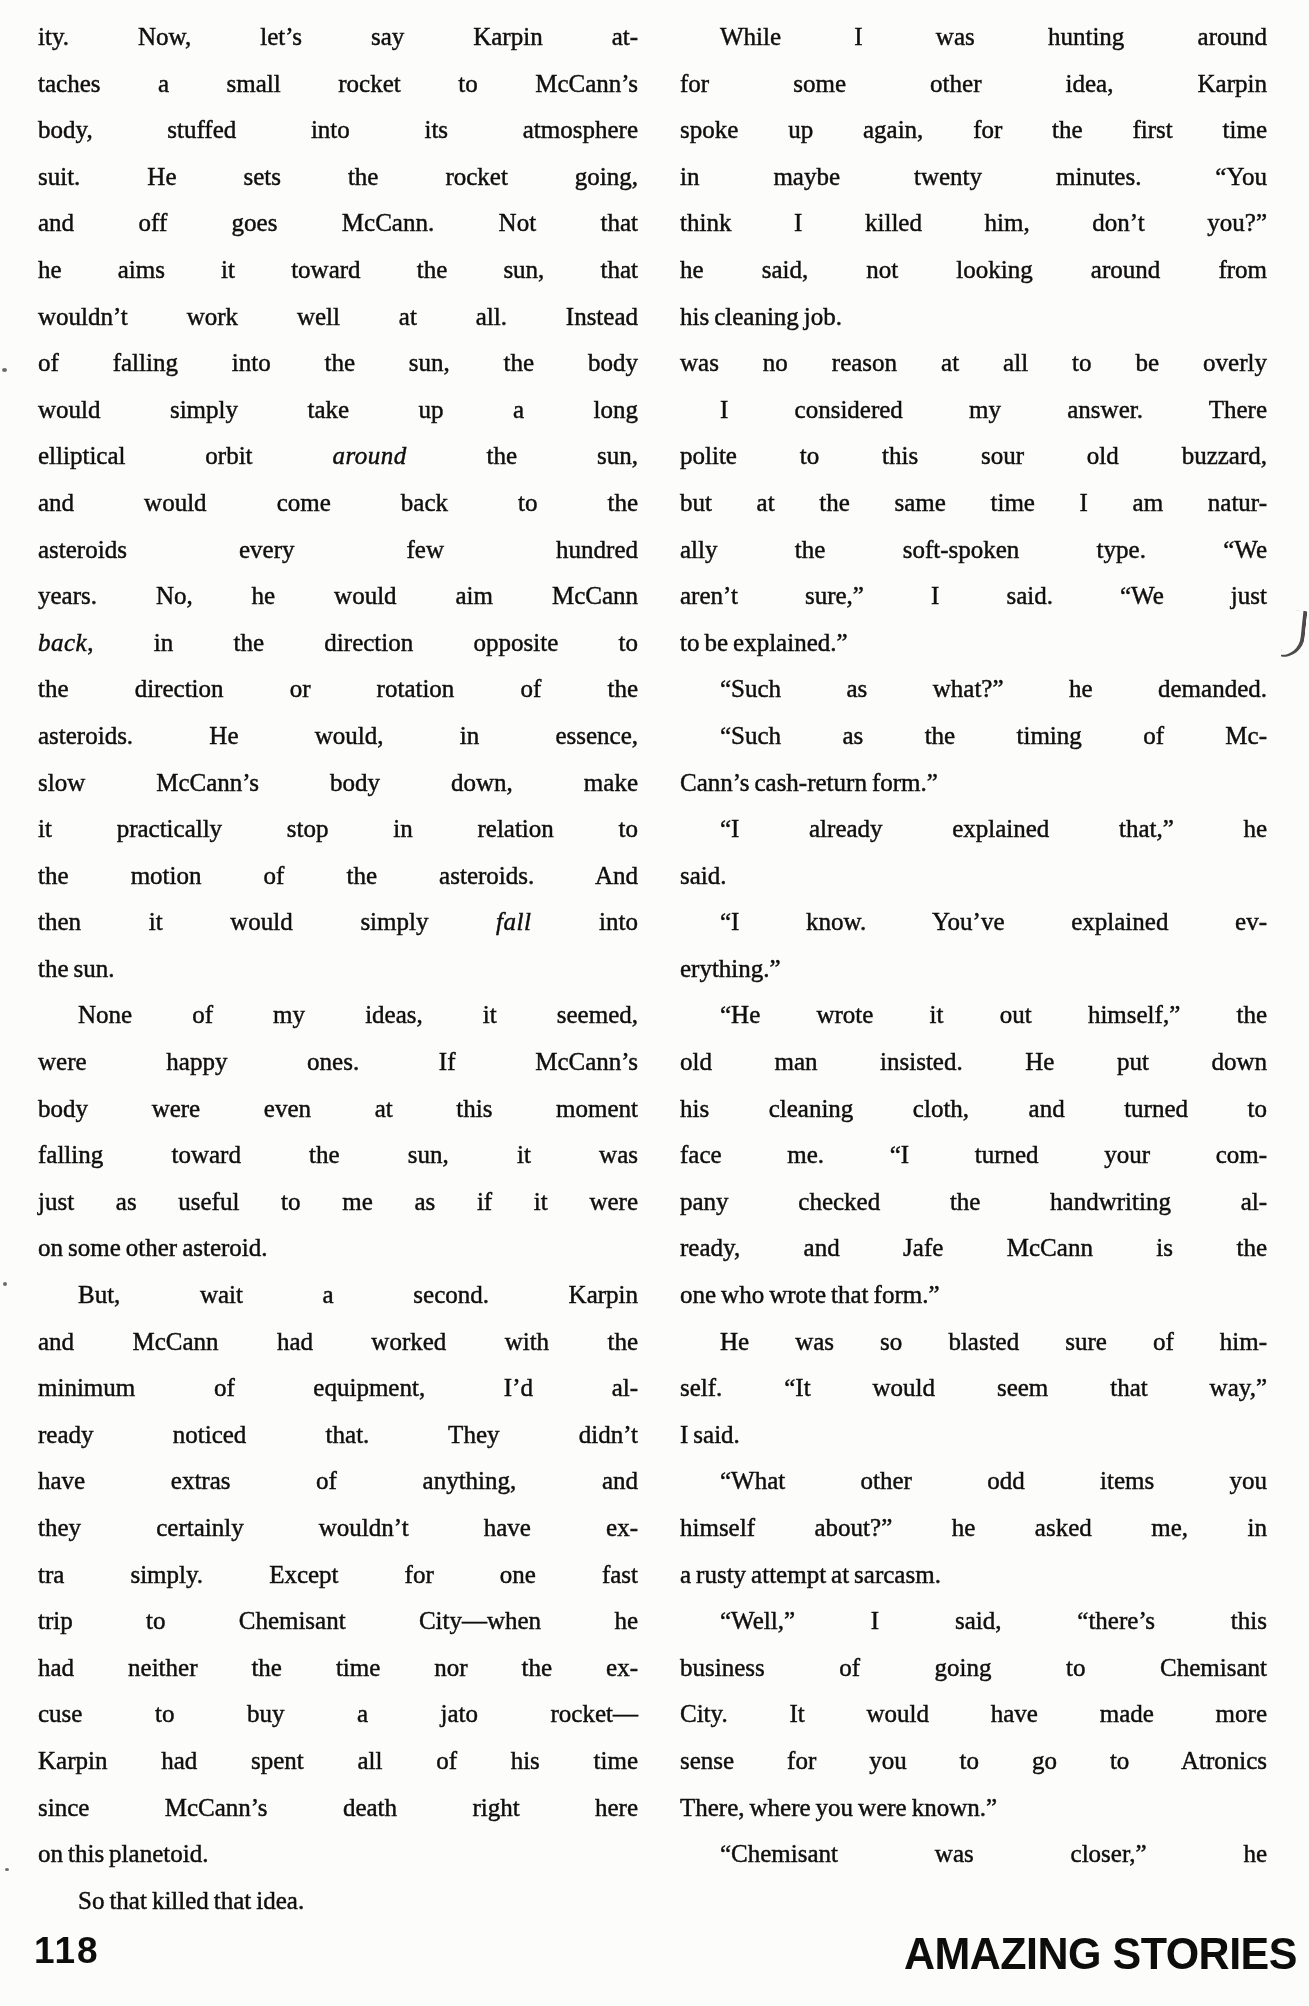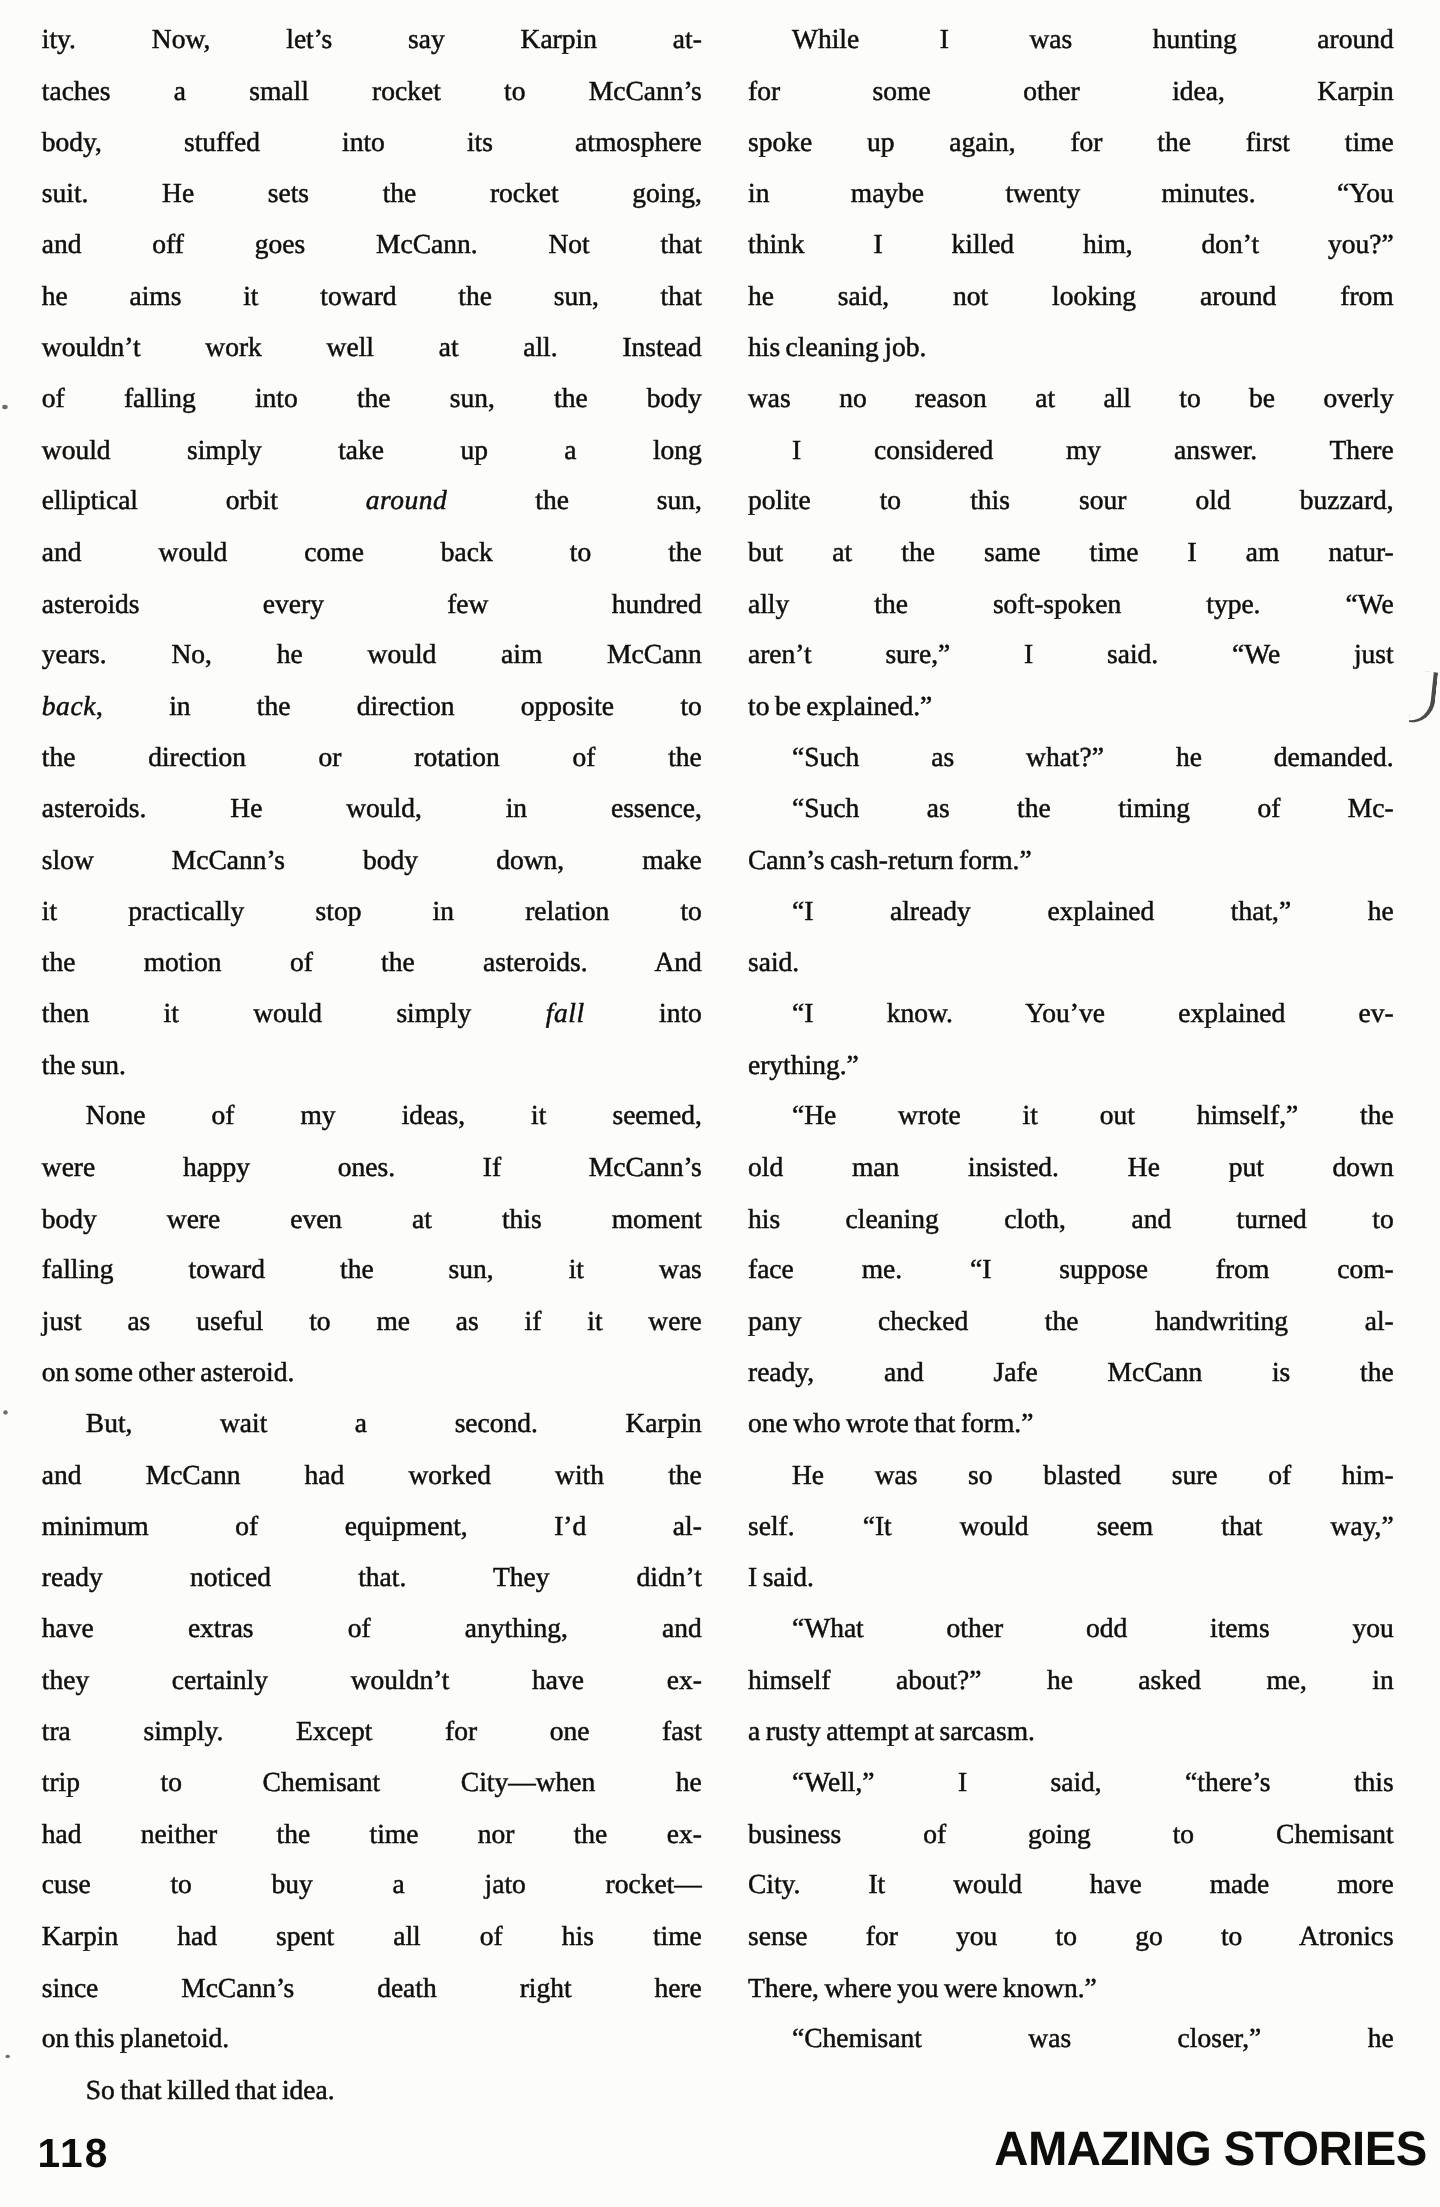--- a/index.html
+++ b/index.html
@@ -22,21 +22,21 @@
   }
   .col-left  { left: 38px;  width: 600px; }
   .col-right { left: 680px; width: 587px; }
   .line { text-align: justify; text-align-last: justify; }
   .line.end { text-align-last: left; }
   .line.in { text-indent: 40px; }
   .line i { font-style: italic; letter-spacing: 0.5px; }
   .footer {
     position: absolute;
     left: 34px; right: 12px; top: 1930px;
-    display: flex; justify-content: space-between; align-items: flex-end;
+    display: flex; justify-content: space-between; align-items: flex-start;
     color: #0d0d0c;
   }
   .page-number {
     font-family: "Liberation Sans", sans-serif;
     font-weight: 700; font-size: 37px; letter-spacing: 2px;
   }
   .magazine-title {
     font-family: "Liberation Sans", sans-serif;
     font-weight: 700; font-size: 43px; letter-spacing: -0.5px;
     transform: scaleY(1.02);
@@ -121,21 +121,21 @@
       <div class="line in">“Such as what?” he demanded.</div>
       <div class="line in">“Such as the timing of Mc-</div>
       <div class="line end">Cann’s cash-return form.”</div>
       <div class="line in">“I already explained that,” he</div>
       <div class="line end">said.</div>
       <div class="line in">“I know. You’ve explained ev-</div>
       <div class="line end">erything.”</div>
       <div class="line in">“He wrote it out himself,” the</div>
       <div class="line">old man insisted. He put down</div>
       <div class="line">his cleaning cloth, and turned to</div>
-      <div class="line">face me. “I suppose from com-</div>
+      <div class="line">face me. “I turned your com-</div>
       <div class="line">pany checked the handwriting al-</div>
       <div class="line">ready, and Jafe McCann is the</div>
       <div class="line end">one who wrote that form.”</div>
       <div class="line in">He was so blasted sure of him-</div>
       <div class="line">self. “It would seem that way,”</div>
       <div class="line end">I said.</div>
       <div class="line in">“What other odd items you</div>
       <div class="line">himself about?” he asked me, in</div>
       <div class="line end">a rusty attempt at sarcasm.</div>
       <div class="line in">“Well,” I said, “there’s this</div>

